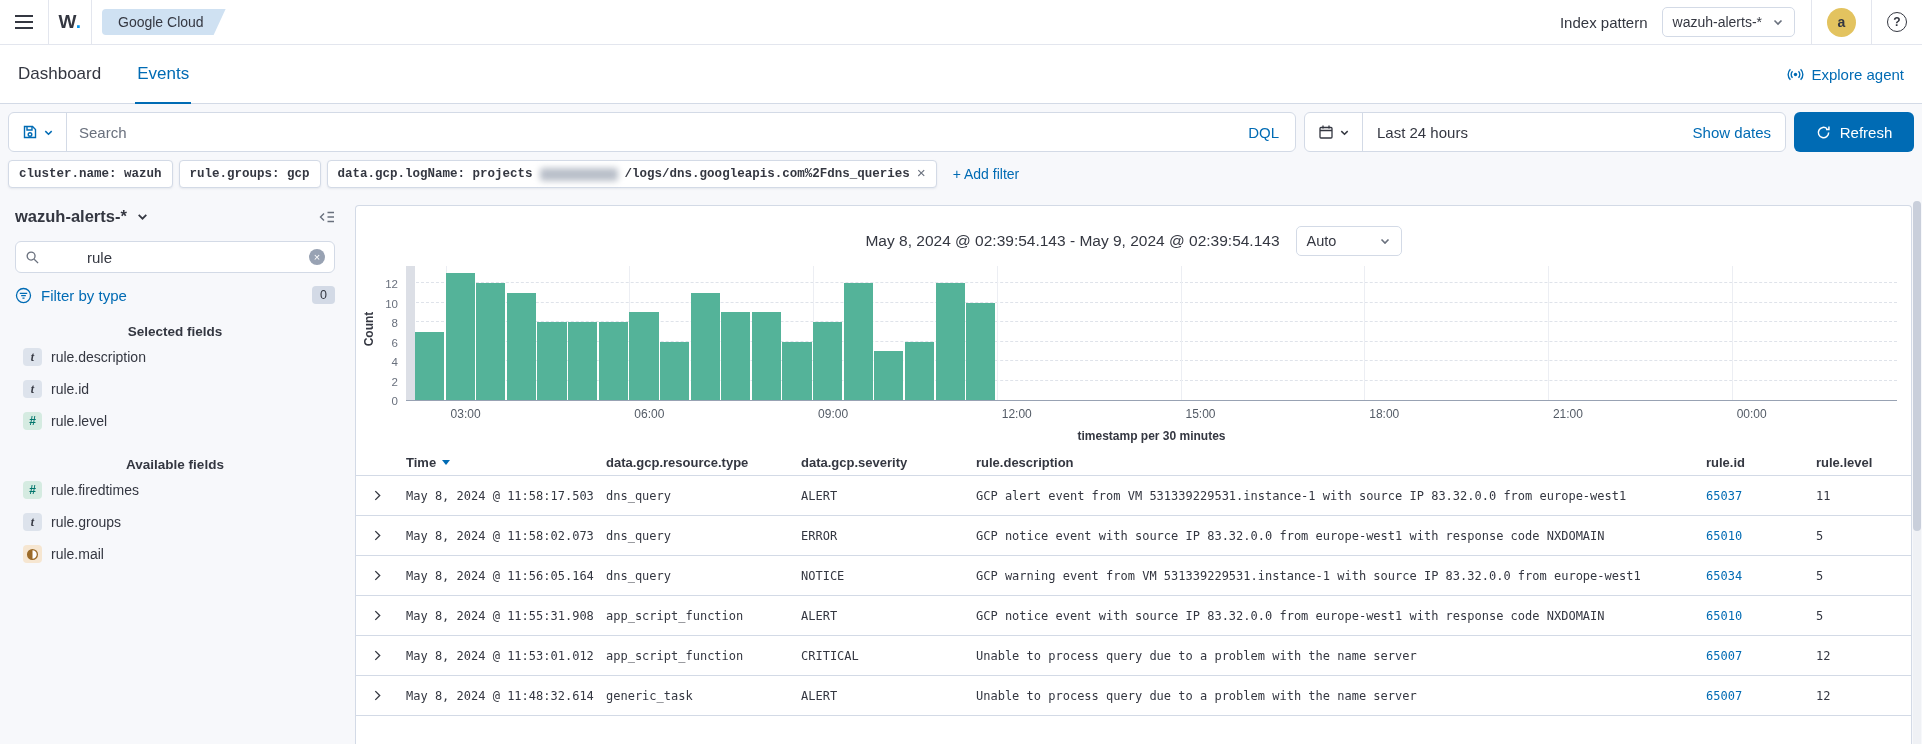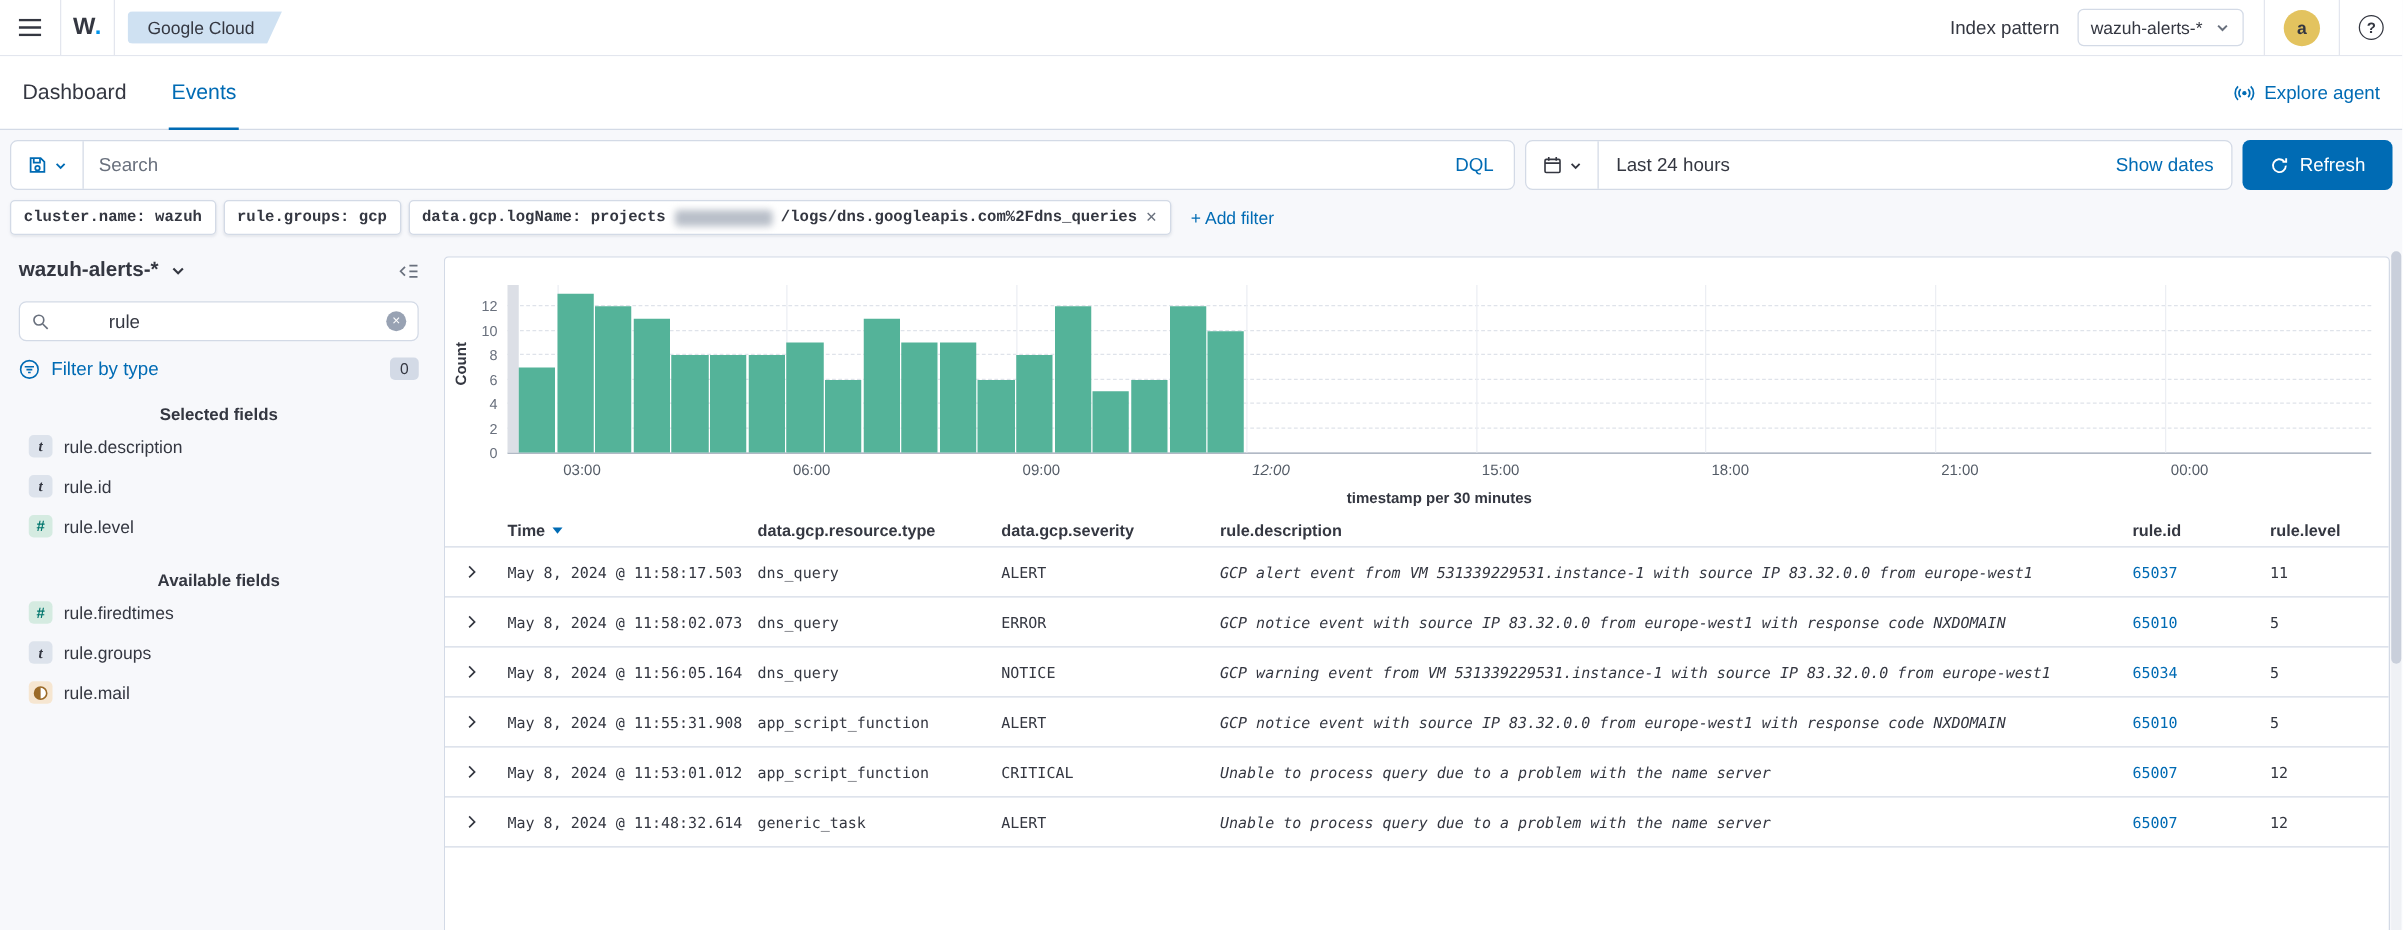--- a/index.html
+++ b/index.html
@@ -31,21 +31,21 @@
   .tab.active::after { content:""; position:absolute; left:-2px; right:-2px; bottom:-1px; height:2px; background:var(--accent,#006bb4); }
   .explore { display:flex; align-items:center; gap:7px; color:var(--accent,#006bb4); font-size:15px; cursor:pointer; text-decoration:none; }
 
   
   .querybar { display:flex; gap:8px; margin:8px; height:40px; }
   .searchbox { flex:1; display:flex; align-items:center; background:#fff; border:1px solid #d3dae6; border-radius:6px; }
   .save-btn { height:100%; width:58px; display:flex; align-items:center; justify-content:center; gap:5px; background:none; border:none; border-right:1px solid #d3dae6; color:var(--accent,#006bb4); cursor:pointer; }
   .search-input { flex:1; border:none; outline:none; padding:0 12px; font-size:15px; font-family:inherit; color:#343741; background:transparent; }
   .search-input::placeholder { color:#69707d; }
   .dql-btn { background:none; border:none; color:var(--accent,#006bb4); font-size:15px; padding:0 16px; cursor:pointer; font-family:inherit; }
-  .datepicker { width:566px; flex:none; display:flex; align-items:center; background:#fff; border:1px solid #d3dae6; border-radius:6px; }
+  .datepicker { width:482px; flex:none; display:flex; align-items:center; background:#fff; border:1px solid #d3dae6; border-radius:6px; }
   .cal-btn { height:100%; width:58px; display:flex; align-items:center; justify-content:center; gap:5px; background:none; border:none; border-right:1px solid #d3dae6; color:#343741; cursor:pointer; }
   .timerange { margin-left:14px; font-size:15px; cursor:pointer; }
   .showdates { margin-left:auto; margin-right:14px; color:var(--accent,#006bb4); font-size:15px; cursor:pointer; text-decoration:none; }
   .refresh-btn { width:120px; flex:none; background:var(--accent,#006bb4); border:none; border-radius:6px; color:#fff; font-size:15px; font-family:inherit; display:flex; align-items:center; justify-content:center; gap:9px; cursor:pointer; }
 
   
   .filterrow { display:flex; align-items:center; gap:6px; padding:0 8px 9px; }
   .pill { display:flex; align-items:center; gap:7px; background:#fff; border:1px solid #d3dae6; border-radius:4px; height:28px; padding:0 10px; font-size:12.5px; font-weight:600; color:#343741; box-shadow:0 1px 2px rgba(152,162,179,.18); cursor:pointer; white-space:nowrap;font-family:Liberation Mono, monospace; }
   .redact { display:inline-block; width:78px; height:13px; border-radius:3px; background:#b9bfc9; filter:blur(3px); }
   .pill-close { color:#69707d; font-size:15px; font-weight:400; cursor:pointer; }
@@ -90,21 +90,21 @@
   .xlab { position:absolute; top:163px; left:50%; transform:translateX(-50%); font-size:12px; font-weight:700; }
 
   .dtable { margin-top:6px; }
   .trow { display:grid; grid-template-columns:50px 200px 195px 175px 1fr 110px 95px; align-items:center; }
   .thead { height:26px; font-size:13px; font-weight:700; border-bottom:1px solid #d3dae6; }
   .thead .hcell { cursor:pointer; display:flex; align-items:center; gap:6px; }
   .sort-arrow { width:0; height:0; border-left:4px solid transparent; border-right:4px solid transparent; border-top:5px solid var(--accent,#006bb4); }
   .drow { height:40px; border-bottom:1px solid #d3dae6; font-family:"DejaVu Sans Mono","Liberation Mono",monospace; font-size:12px; }
   .expand-btn { background:none; border:none; padding:0 0 0 16px; cursor:pointer; display:flex; }
   .ruleid { color:var(--accent,#006bb4); cursor:pointer; text-decoration:none; }
-  .desc-cell { overflow:hidden; white-space:nowrap; text-overflow:ellipsis; padding-right:24px;font-style:italic; }
+  .desc-cell { overflow:hidden; white-space:nowrap; text-overflow:ellipsis; padding-right:24px; }
 
   .scrollbar { position:absolute; right:1px; top:4px; bottom:0; width:8px; background:#eff1f5; border-radius:4px; }
   .scrollbar .thumb { position:absolute; top:0; width:8px; height:330px; background:#c9cfdb; border-radius:4px; cursor:pointer; }
 </style>
 </head>
 <body>
 
 <div class="app">
 
   <header class="topbar">
@@ -263,20 +263,29 @@
                 <circle cx="8" cy="8" r="6" fill="#fff" stroke="#9b6a28" stroke-width="1.6"></circle>
                 <path d="M8 2a6 6 0 0 0 0 12z" fill="#9b6a28"></path>
               </svg>
             </span>
             <span>rule.mail</span>
           </li>
         </ul>
     </aside>
 
     <main class="panel">
+      <div class="range-row">
+        <span>May 8, 2024 @ 02:39:54.143 - May 9, 2024 @ 02:39:54.143</span>
+        <div class="select">
+          <span>Auto</span>
+          <svg width="12" height="12" viewBox="0 0 12 12" fill="none" stroke="currentColor" stroke-width="1.6">
+              <path d="M2.5 4.5 6 8l3.5-3.5"></path>
+            </svg>
+        </div>
+      </div>
       <div class="chart">
         <span class="ylab">Count</span>
         <div class="plot" id="plot">
             <div class="ytick" style="bottom: -7px;">0</div>
             <div class="hgrid" style="bottom: 19.5px;"></div>
             <div class="ytick" style="bottom: 12.5px;">2</div>
             <div class="hgrid" style="bottom: 39px;"></div>
             <div class="ytick" style="bottom: 32px;">4</div>
             <div class="hgrid" style="bottom: 58.5px;"></div>
             <div class="ytick" style="bottom: 51.5px;">6</div>
@@ -286,21 +295,21 @@
             <div class="ytick" style="bottom: 90.5px;">10</div>
             <div class="hgrid" style="bottom: 117px;"></div>
             <div class="ytick" style="bottom: 110px;">12</div>
             <div class="vgrid" style="left: 39.62px;"></div>
             <div class="xtick" style="left: 39.62px;">03:00</div>
             <div class="vgrid" style="left: 223.34px;"></div>
             <div class="xtick" style="left: 223.34px;">06:00</div>
             <div class="vgrid" style="left: 407.06px;"></div>
             <div class="xtick" style="left: 407.06px;">09:00</div>
             <div class="vgrid" style="left: 590.78px;"></div>
-            <div class="xtick" style="left: 590.78px; font-style: italic;">12:00</div>
+            <div class="xtick" style="left: 590.78px;">12:00</div>
             <div class="vgrid" style="left: 774.5px;"></div>
             <div class="xtick" style="left: 774.5px;">15:00</div>
             <div class="vgrid" style="left: 958.22px;"></div>
             <div class="xtick" style="left: 958.22px;">18:00</div>
             <div class="vgrid" style="left: 1141.94px;"></div>
             <div class="xtick" style="left: 1141.94px;">21:00</div>
             <div class="vgrid" style="left: 1325.66px;"></div>
             <div class="xtick" style="left: 1325.66px;">00:00</div>
             <div class="partial" style="width: 9px; height: 100%;"></div>
             <div class="bar" title="02:30 — 7" style="left: 9px; width: 29.2px; height: 68.25px;"></div>

